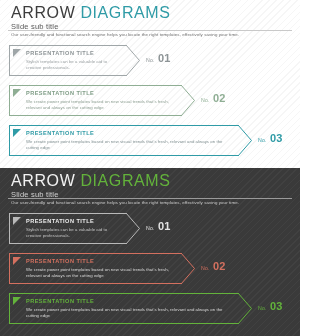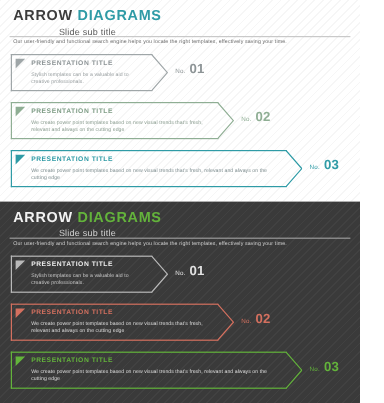--- a/index.html
+++ b/index.html
@@ -19,26 +19,26 @@
   }
   
   .panel.dark{
     background-color:#3a3a3a;
     background-image:repeating-linear-gradient(135deg,
         rgba(255,255,255,0.035) 0px, rgba(255,255,255,0.035) 1px,
         rgba(255,255,255,0) 1px, rgba(255,255,255,0) 5px);
   }
 
   .hdr{position:absolute;left:11px;top:7px;}
-  .title{font-size:12px;font-weight:bold;letter-spacing:.6px;line-height:12px;white-space:nowrap;}
+  .title{font-size:16px;font-weight:normal;letter-spacing:.6px;line-height:12px;white-space:nowrap;}
   .t1{color:#3c3c3c;}
   .dark .t1{color:#f2f2f2;}
   .t2{color:#2f9ba6;}
   .dark .t2{color:#63b33b;}
-  .subtitle{font-size:7.5px;color:#5a5a5a;line-height:10px;margin-top:3px;letter-spacing:.2px;text-align:center;}
+  .subtitle{font-size:7.5px;color:#5a5a5a;line-height:10px;margin-top:3px;letter-spacing:.2px;}
   .dark .subtitle{color:#d2d2d2;}
 
   .rule{position:absolute;left:8px;right:8px;top:30px;height:1px;background:#c9c9c9;}
   .dark .rule{background:#9a9a9a;}
 
   .desc{position:absolute;left:11px;top:32px;font-size:4.4px;line-height:6px;color:#6d6d6d;letter-spacing:.1px;white-space:nowrap;}
   .dark .desc{color:#cfcfcf;}
 
   
   .rows{position:absolute;left:0;top:42px;width:300px;}

